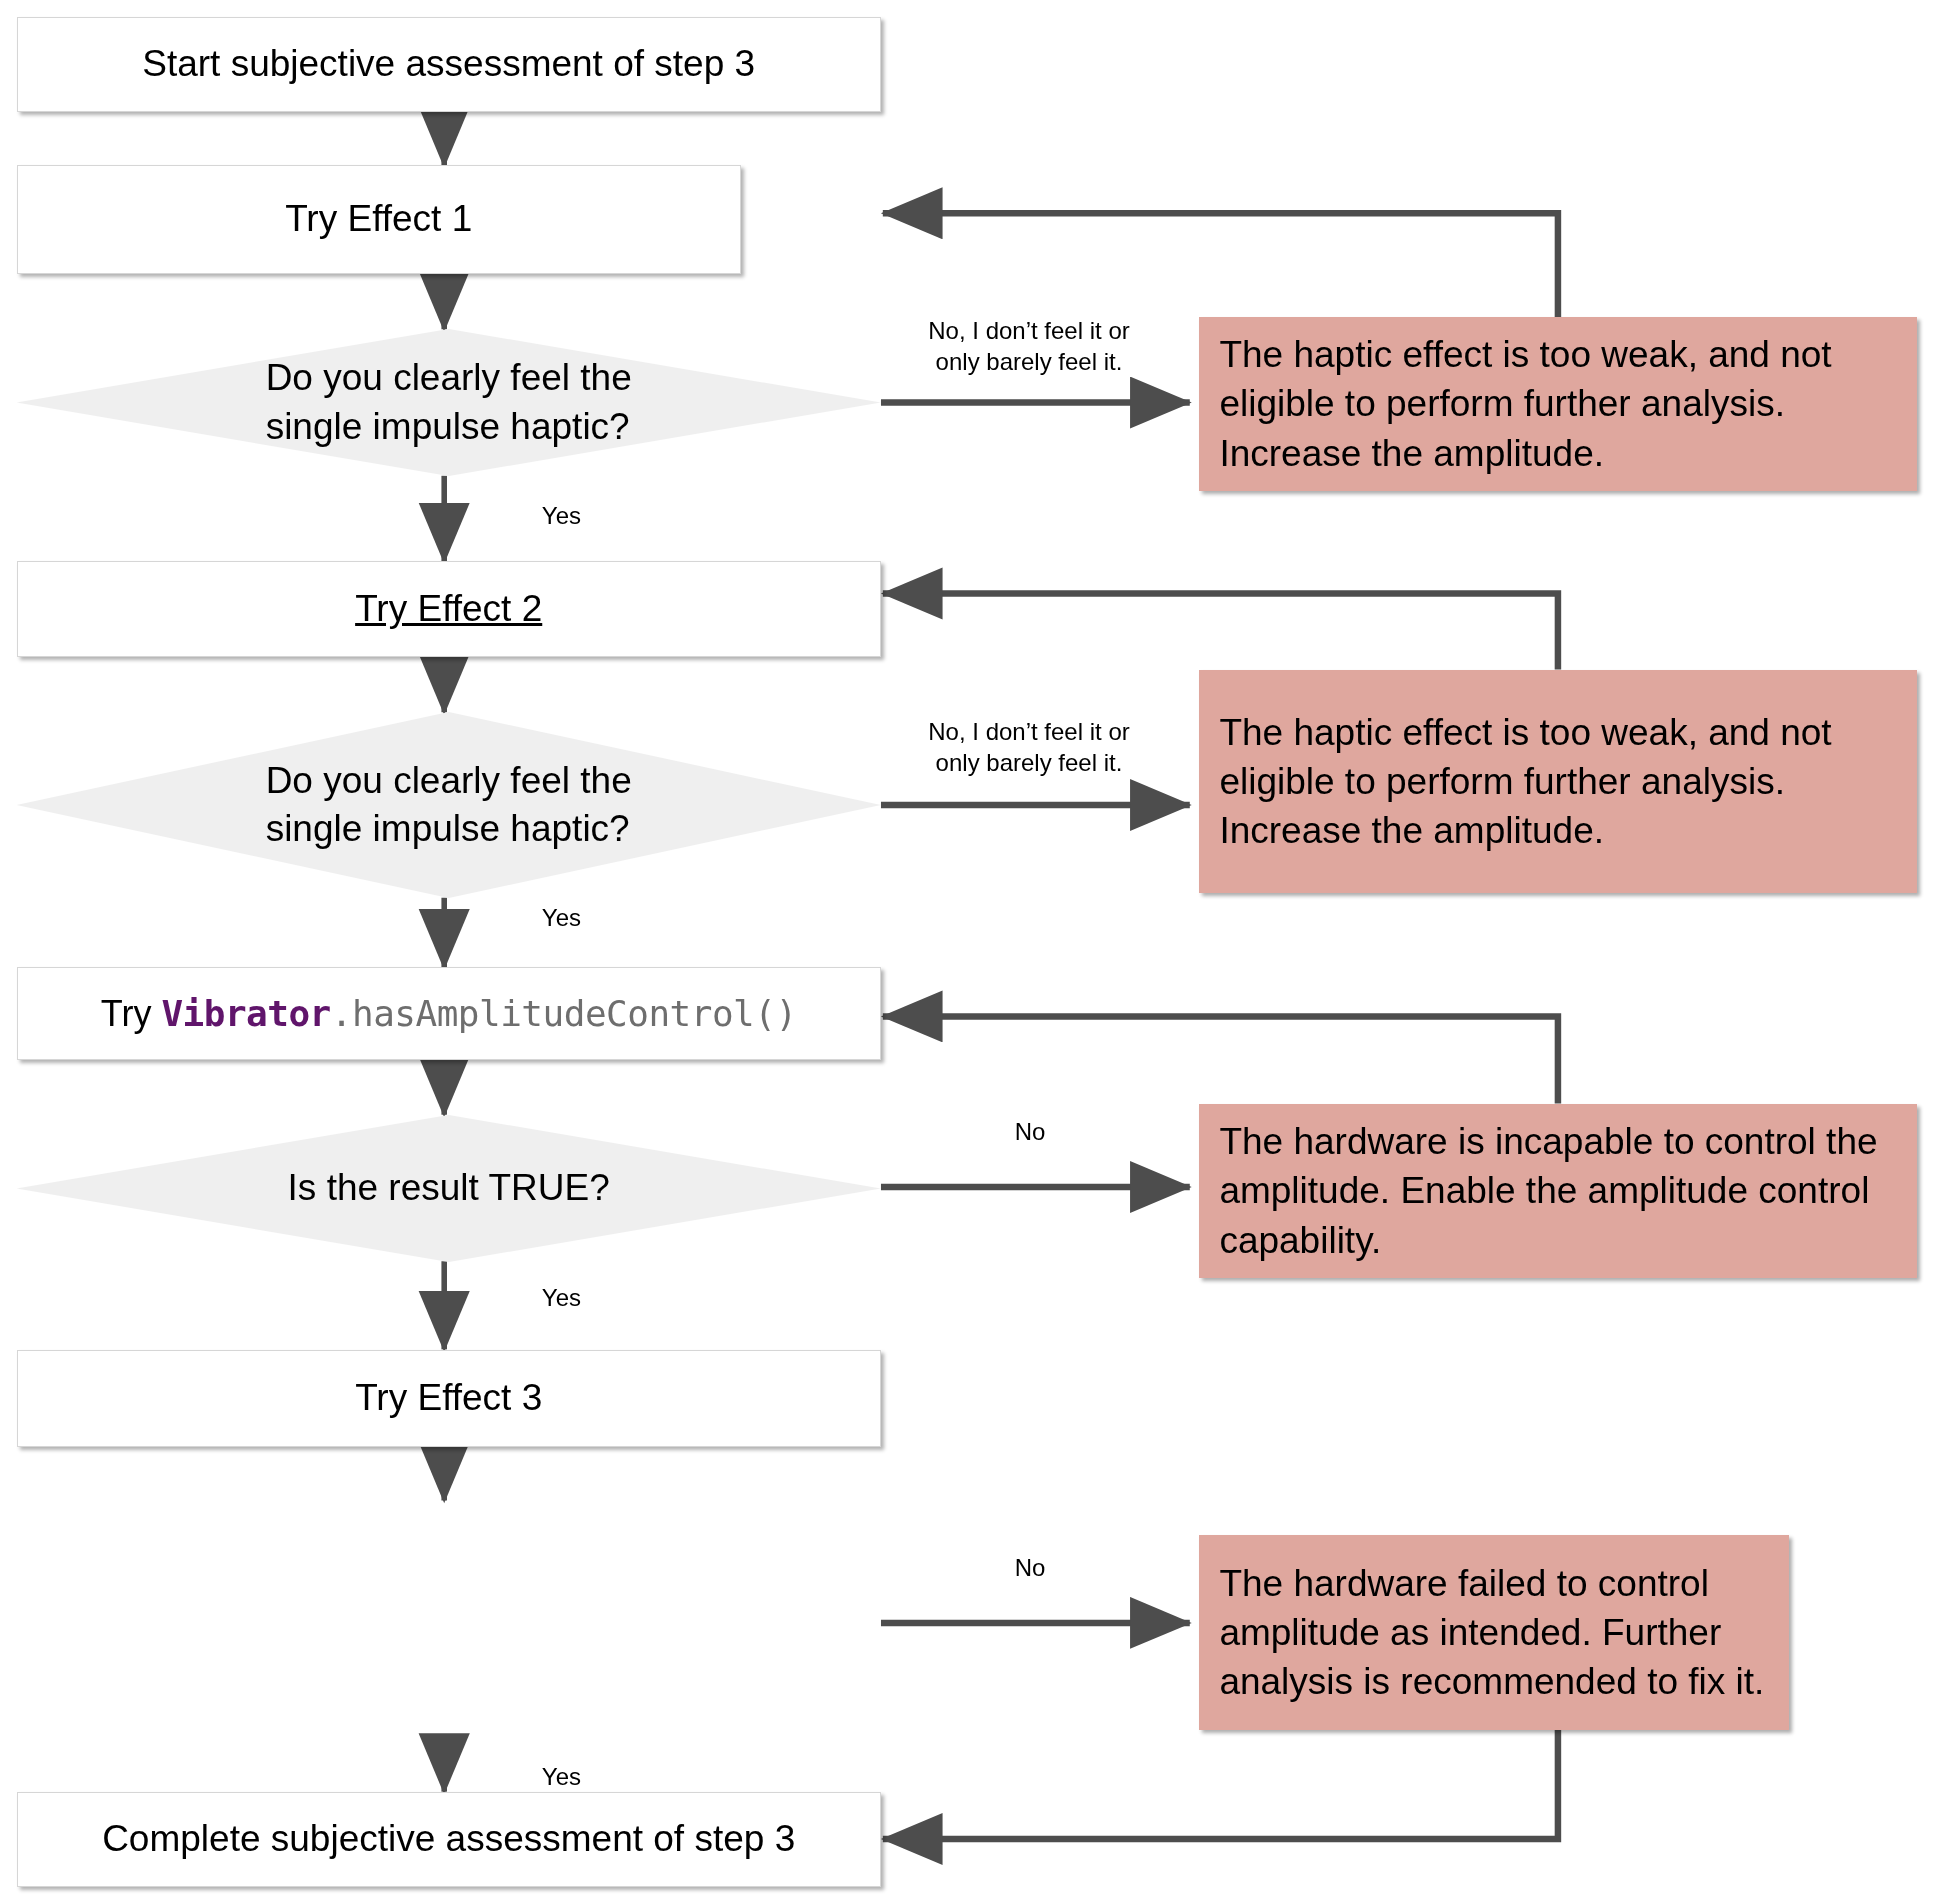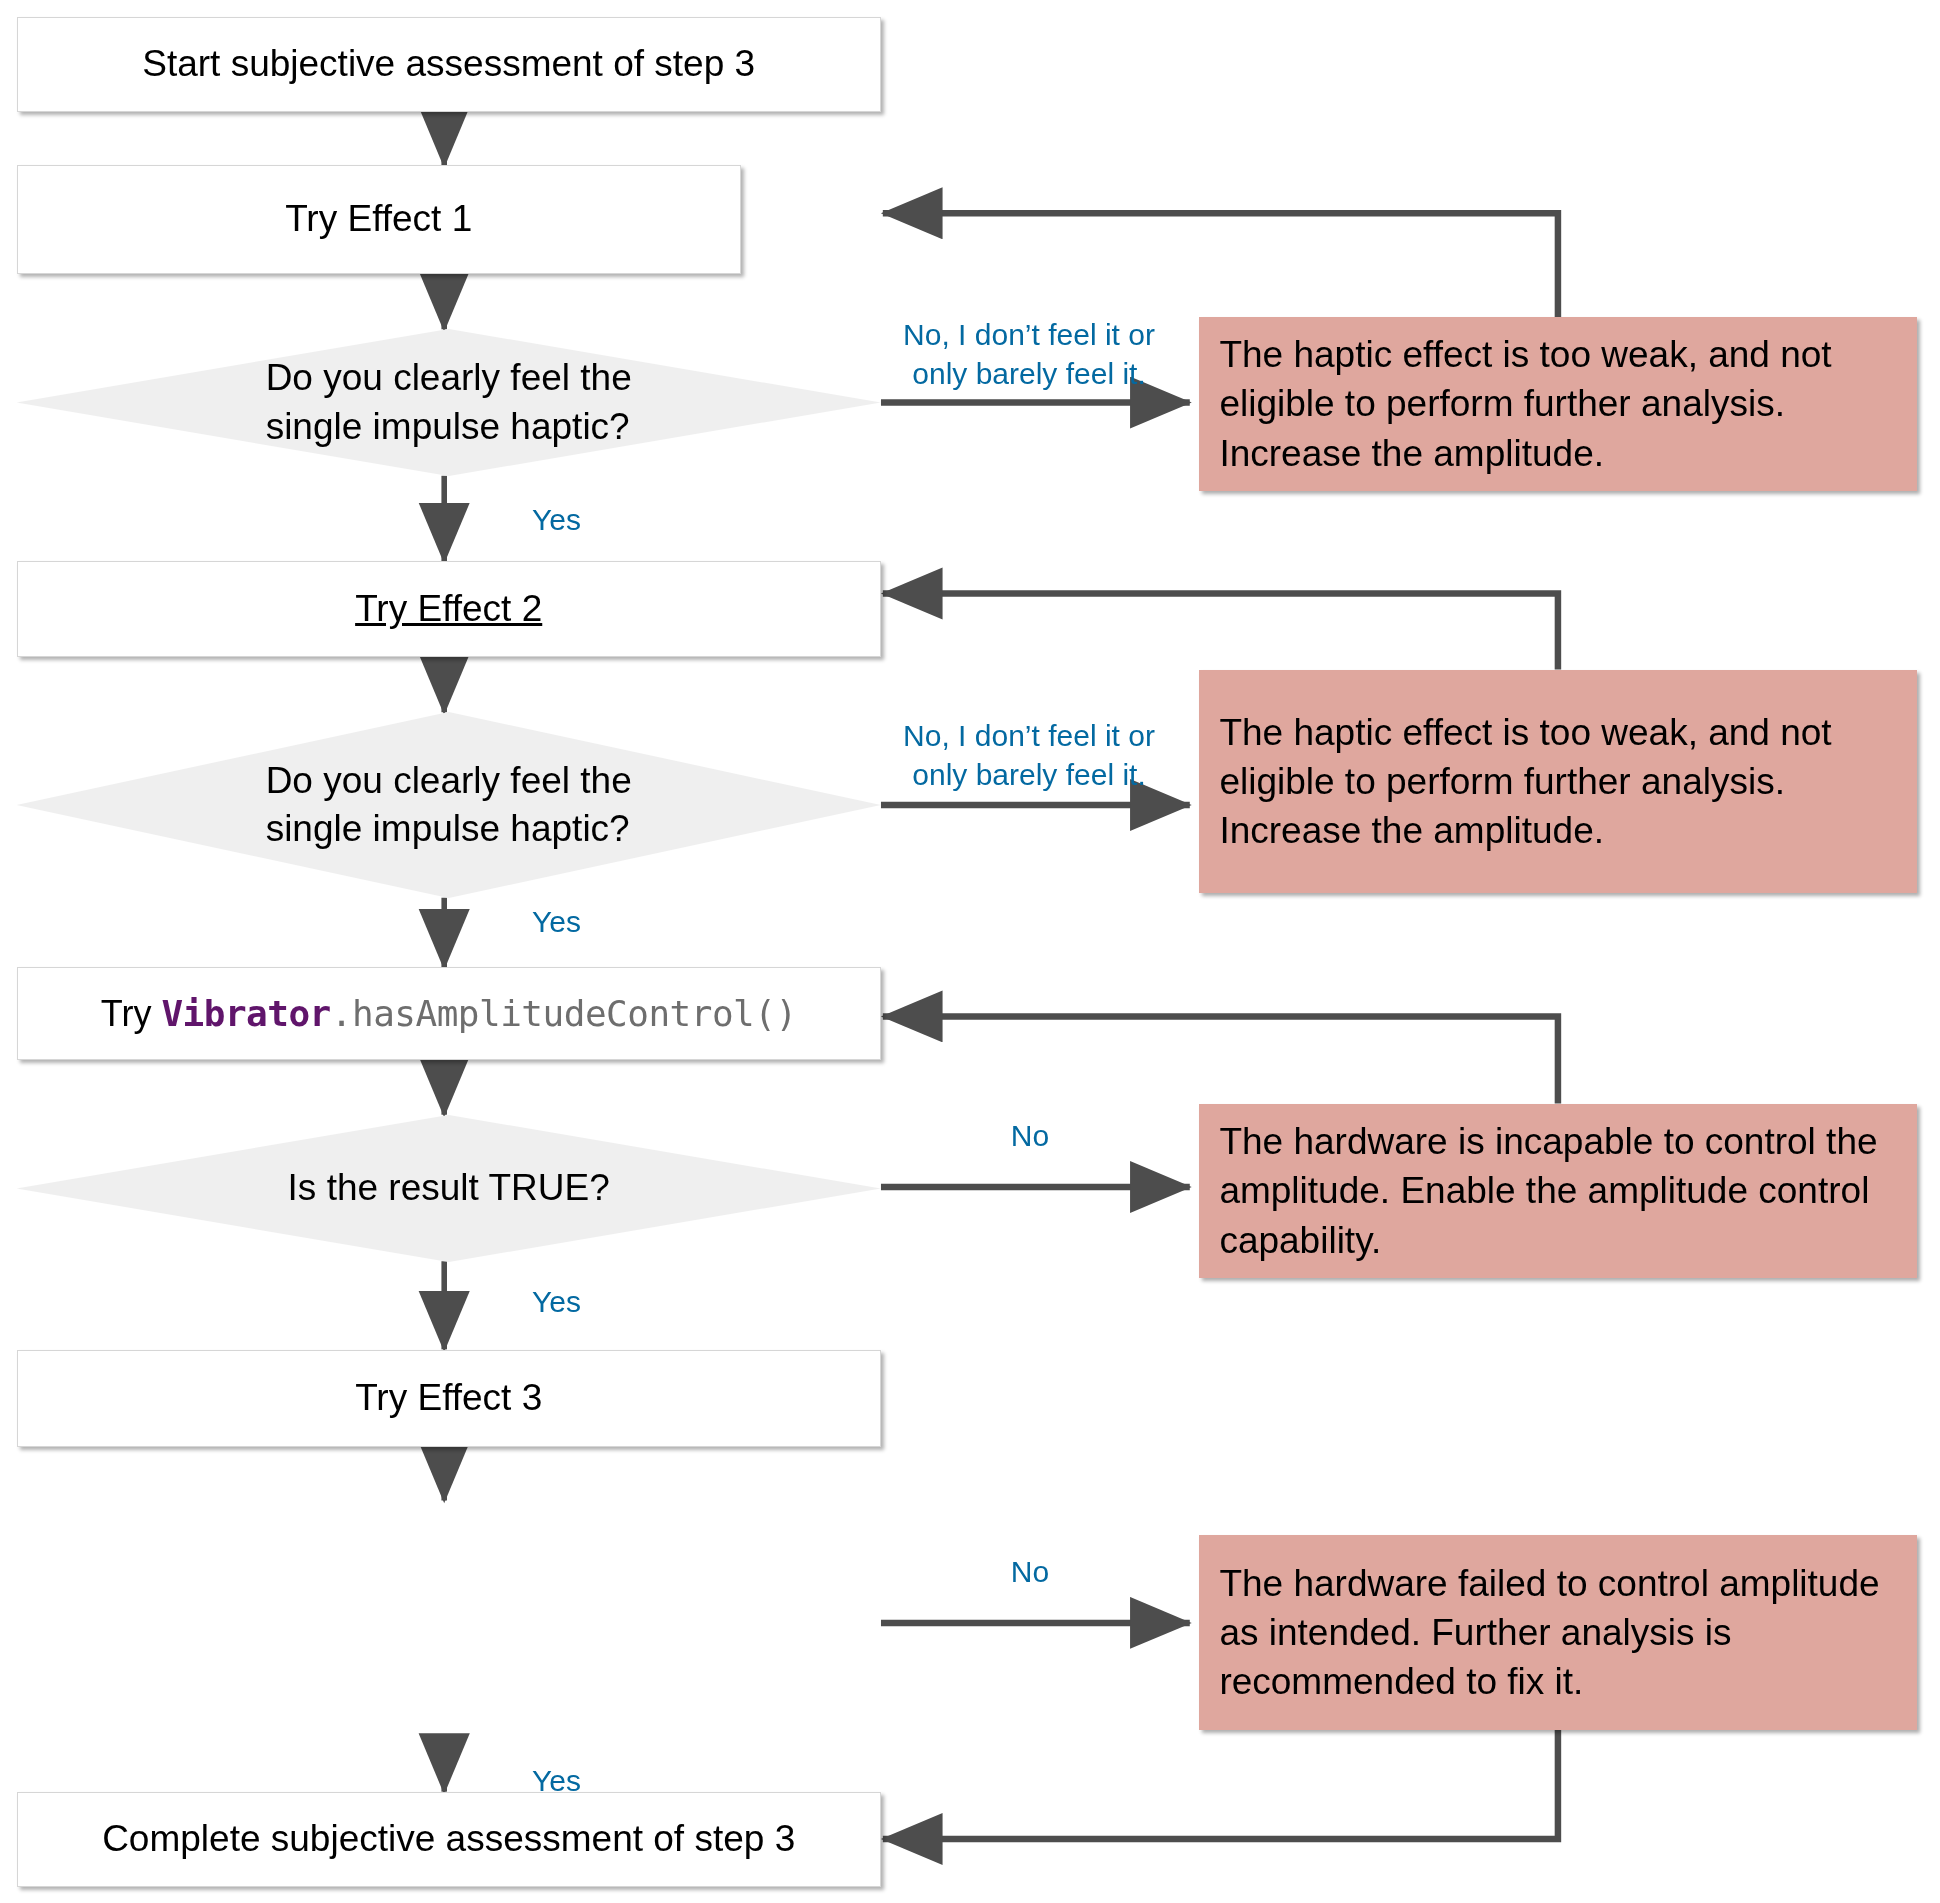--- a/index.html
+++ b/index.html
@@ -89,23 +89,23 @@
     font-size: 37px;
     line-height: 1.33;
     justify-content: flex-start;
     text-align: left;
     padding: 0 20.4px 0 20.4px;
     color: #000000;
   }
   
   .edge-label {
     position: absolute;
-    font-size: 30px;
+    font-size: 24px;
     line-height: 1.3;
-    color: #0369a1;
+    color: #000000;
     text-align: center;
     white-space: pre-line;
   }
   .edge-label.left {
     text-align: right;
     margin-left: 8px;
   }
 </style>
 </head>
 <body>
@@ -205,21 +205,21 @@
 
   <div class="node note" style="left:1199px; top:1104px; width:718px; height:174px;">
     <span>The hardware is incapable to control the amplitude. Enable the amplitude control capability.</span>
   </div>
 
   <div class="node box" style="left:16.7px; top:1350px; width:864px; height:97px;">
     <span>Try Effect 3</span>
   </div>
 
 
-  <div class="node note" style="left:1199px; top:1535px; width:718px; height:195px;">
+  <div class="node note" style="left:1199px; top:1535px; width:590px; height:195px;">
     <span>The hardware failed to control amplitude as intended. Further analysis is recommended to fix it.</span>
   </div>
 
   <div class="node box" style="left:16.7px; top:1792px; width:864px; height:95px;">
     <span>Complete subjective assessment of step 3</span>
   </div>
 
   <div class="edge-label" style="left:890px; top:315px; width:278px;">No, I don’t feel it or
 only barely feel it.</div>
 

